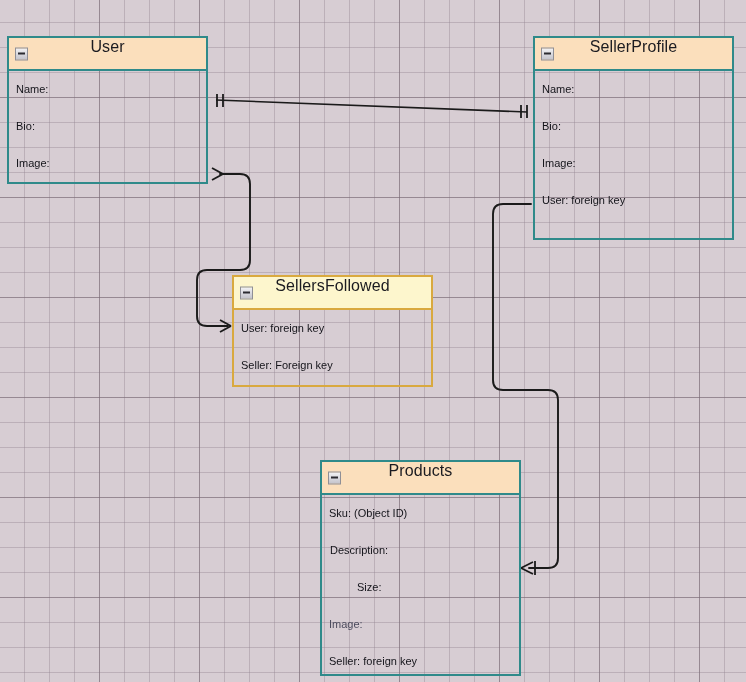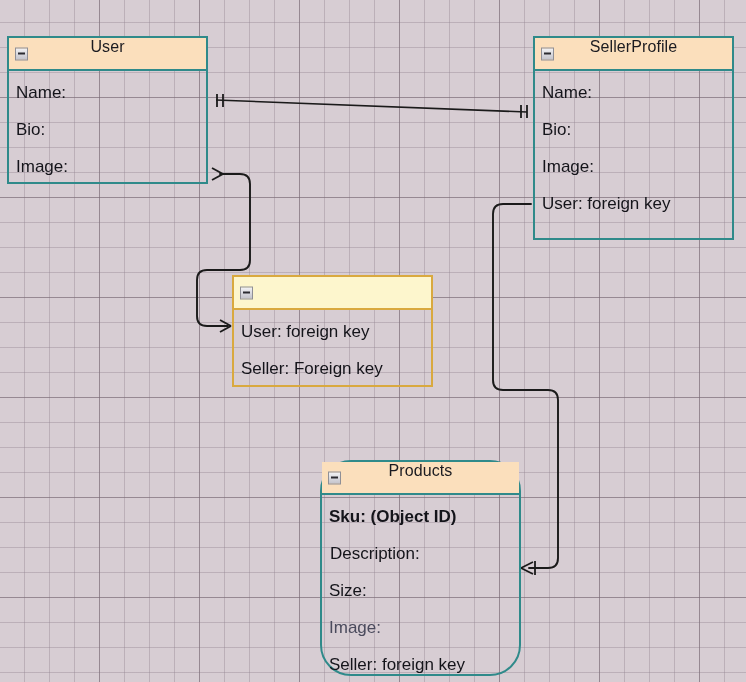--- a/index.html
+++ b/index.html
@@ -84,21 +84,21 @@
     color: #1b1b20;
     letter-spacing: 0.1px;
     white-space: nowrap;
   }
 
   .entity-body {
     position: relative;
   }
 
   .attr {
-    font-size: 17px;
+    font-size: 11px;
     color: #14141a;
     padding-left: 7px;
     line-height: 1;
     white-space: nowrap;
     position: absolute;
   }
   .attr.muted {
     color: #4a4a5c;
   }
 </style>
@@ -177,36 +177,37 @@
       <span class="attr" style="top:87px;">Image:</span>
       <span class="attr" style="top:124px;">User: foreign key</span>
     </div>
   </div>
 
   <div class="entity amber" style="left:232px; top:275px; width:201px; height:112px;">
     <div class="entity-header">
       <span class="collapse-icon">
           <i></i>
         </span>
+      <span class="entity-title">SellersFollowed</span>
     </div>
     <div class="entity-body">
       <span class="attr" style="top:13px;">User: foreign key</span>
       <span class="attr" style="top:50px;">Seller: Foreign key</span>
     </div>
   </div>
 
-  <div class="entity" style="left:320px; top:460px; width:201px; height:216px;border-radius:31px;">
+  <div class="entity" style="left:320px; top:460px; width:201px; height:216px;">
     <div class="entity-header">
       <span class="collapse-icon">
           <i></i>
         </span>
       <span class="entity-title">Products</span>
     </div>
     <div class="entity-body">
-      <span class="attr" style="top:13px;font-weight:bold;">Sku: (Object ID)</span>
+      <span class="attr" style="top:13px;">Sku: (Object ID)</span>
       <span class="attr" style="top:50px;padding-left:8px;">Description:</span>
-      <span class="attr" style="top:87px;">Size:</span>
+      <span class="attr" style="top:87px;margin-left:28px;">Size:</span>
       <span class="attr muted" style="top:124px;">Image:</span>
       <span class="attr" style="top:161px;">Seller: foreign key</span>
     </div>
   </div>
 
 </div>
 
 </body></html>

